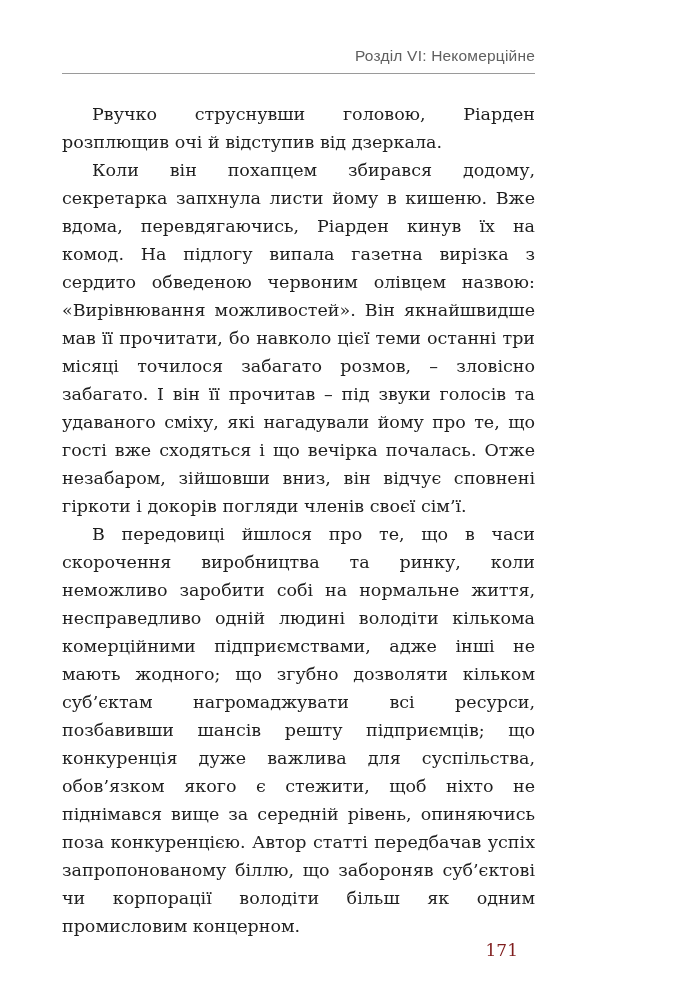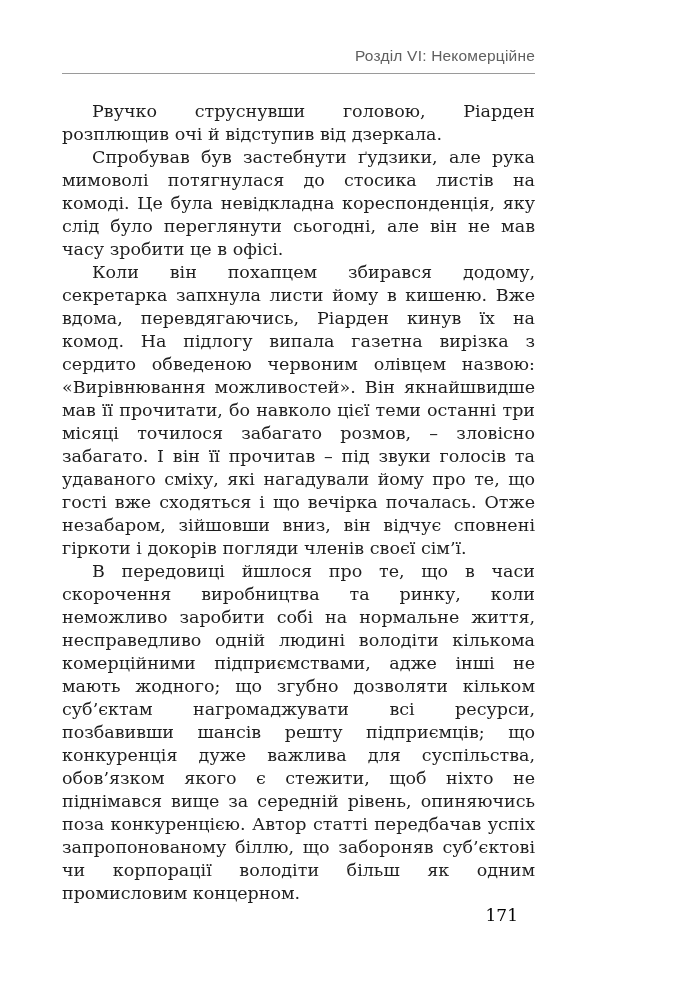--- a/index.html
+++ b/index.html
@@ -29,51 +29,50 @@
   .head-rule {
     border: none;
     border-top: 1px solid #9a9a9a;
     margin: 8px 0 0 0;
     width: 100%;
   }
   .body-text {
     margin-top: 26px;
     font-family: "DejaVu Serif", "Liberation Serif", serif;
     font-size: 17.5px;
-    line-height: 23px;
+    line-height: 28px;
     color: #1e1e1e;
     text-align: justify;
     hyphens: auto;
     -webkit-hyphens: auto;
   }
   .body-text p {
     margin: 0;
     text-indent: 30px;
   }
   .page-number {
     margin-top: auto;
     margin-bottom: 76px;
     padding-right: 17px;
     font-family: "DejaVu Serif", "Liberation Serif", serif;
     font-size: 17px;
-    color: #000000;
+    color: #7f1d1d;
     text-align: right;
   }
 </style>
 </head>
 <body>
 
 <div class="page">
 
   <div class="running-head">Розділ VI: Некомерційне</div>
 
   <hr class="head-rule">
 
   <div class="body-text">
     <p>Рвучко струснувши головою, Ріарден розплющив очі й відступив від дзеркала.</p>
-    <p>Спробував був застебнути ґудзики, але рука мимоволі потягнулася до стосика листів на комоді. Це була невідкладна кореспонденція, яку слід було переглянути сьогодні, але він не мав часу зробити це в офісі.</p>
     <p>Коли він похапцем збирався додому, секретарка запхнула листи йому в кишеню. Вже вдома, перевдягаючись, Ріарден кинув їх на комод. На підлогу випала газетна вирізка з сердито обведеною червоним олівцем назвою: «Вирівнювання можливостей». Він якнайшвидше мав її прочитати, бо навколо цієї теми останні три місяці точилося забагато розмов, – зловісно забагато. І він її прочитав – під звуки голосів та удаваного сміху, які нагадували йому про те, що гості вже сходяться і що вечірка почалась. Отже незабаром, зійшовши вниз, він відчує сповнені гіркоти і докорів погляди членів своєї сім’ї.</p>
     <p>В передовиці йшлося про те, що в часи скорочення виробництва та ринку, коли неможливо заробити собі на нормальне життя, несправедливо одній людині володіти кількома комерційними підприємствами, адже інші не мають жодного; що згубно дозволяти кільком суб’єктам нагромаджувати всі ресурси, позбавивши шансів решту підприємців; що конкуренція дуже важлива для суспільства, обов’язком якого є стежити, щоб ніхто не піднімався вище за середній рівень, опиняючись поза конкуренцією. Автор статті передбачав успіх запропонованому біллю, що забороняв суб’єктові чи корпорації володіти більш як одним промисловим концерном.</p>
   </div>
 
   <div class="page-number">171</div>
 
 </div>
 
 </body></html>

